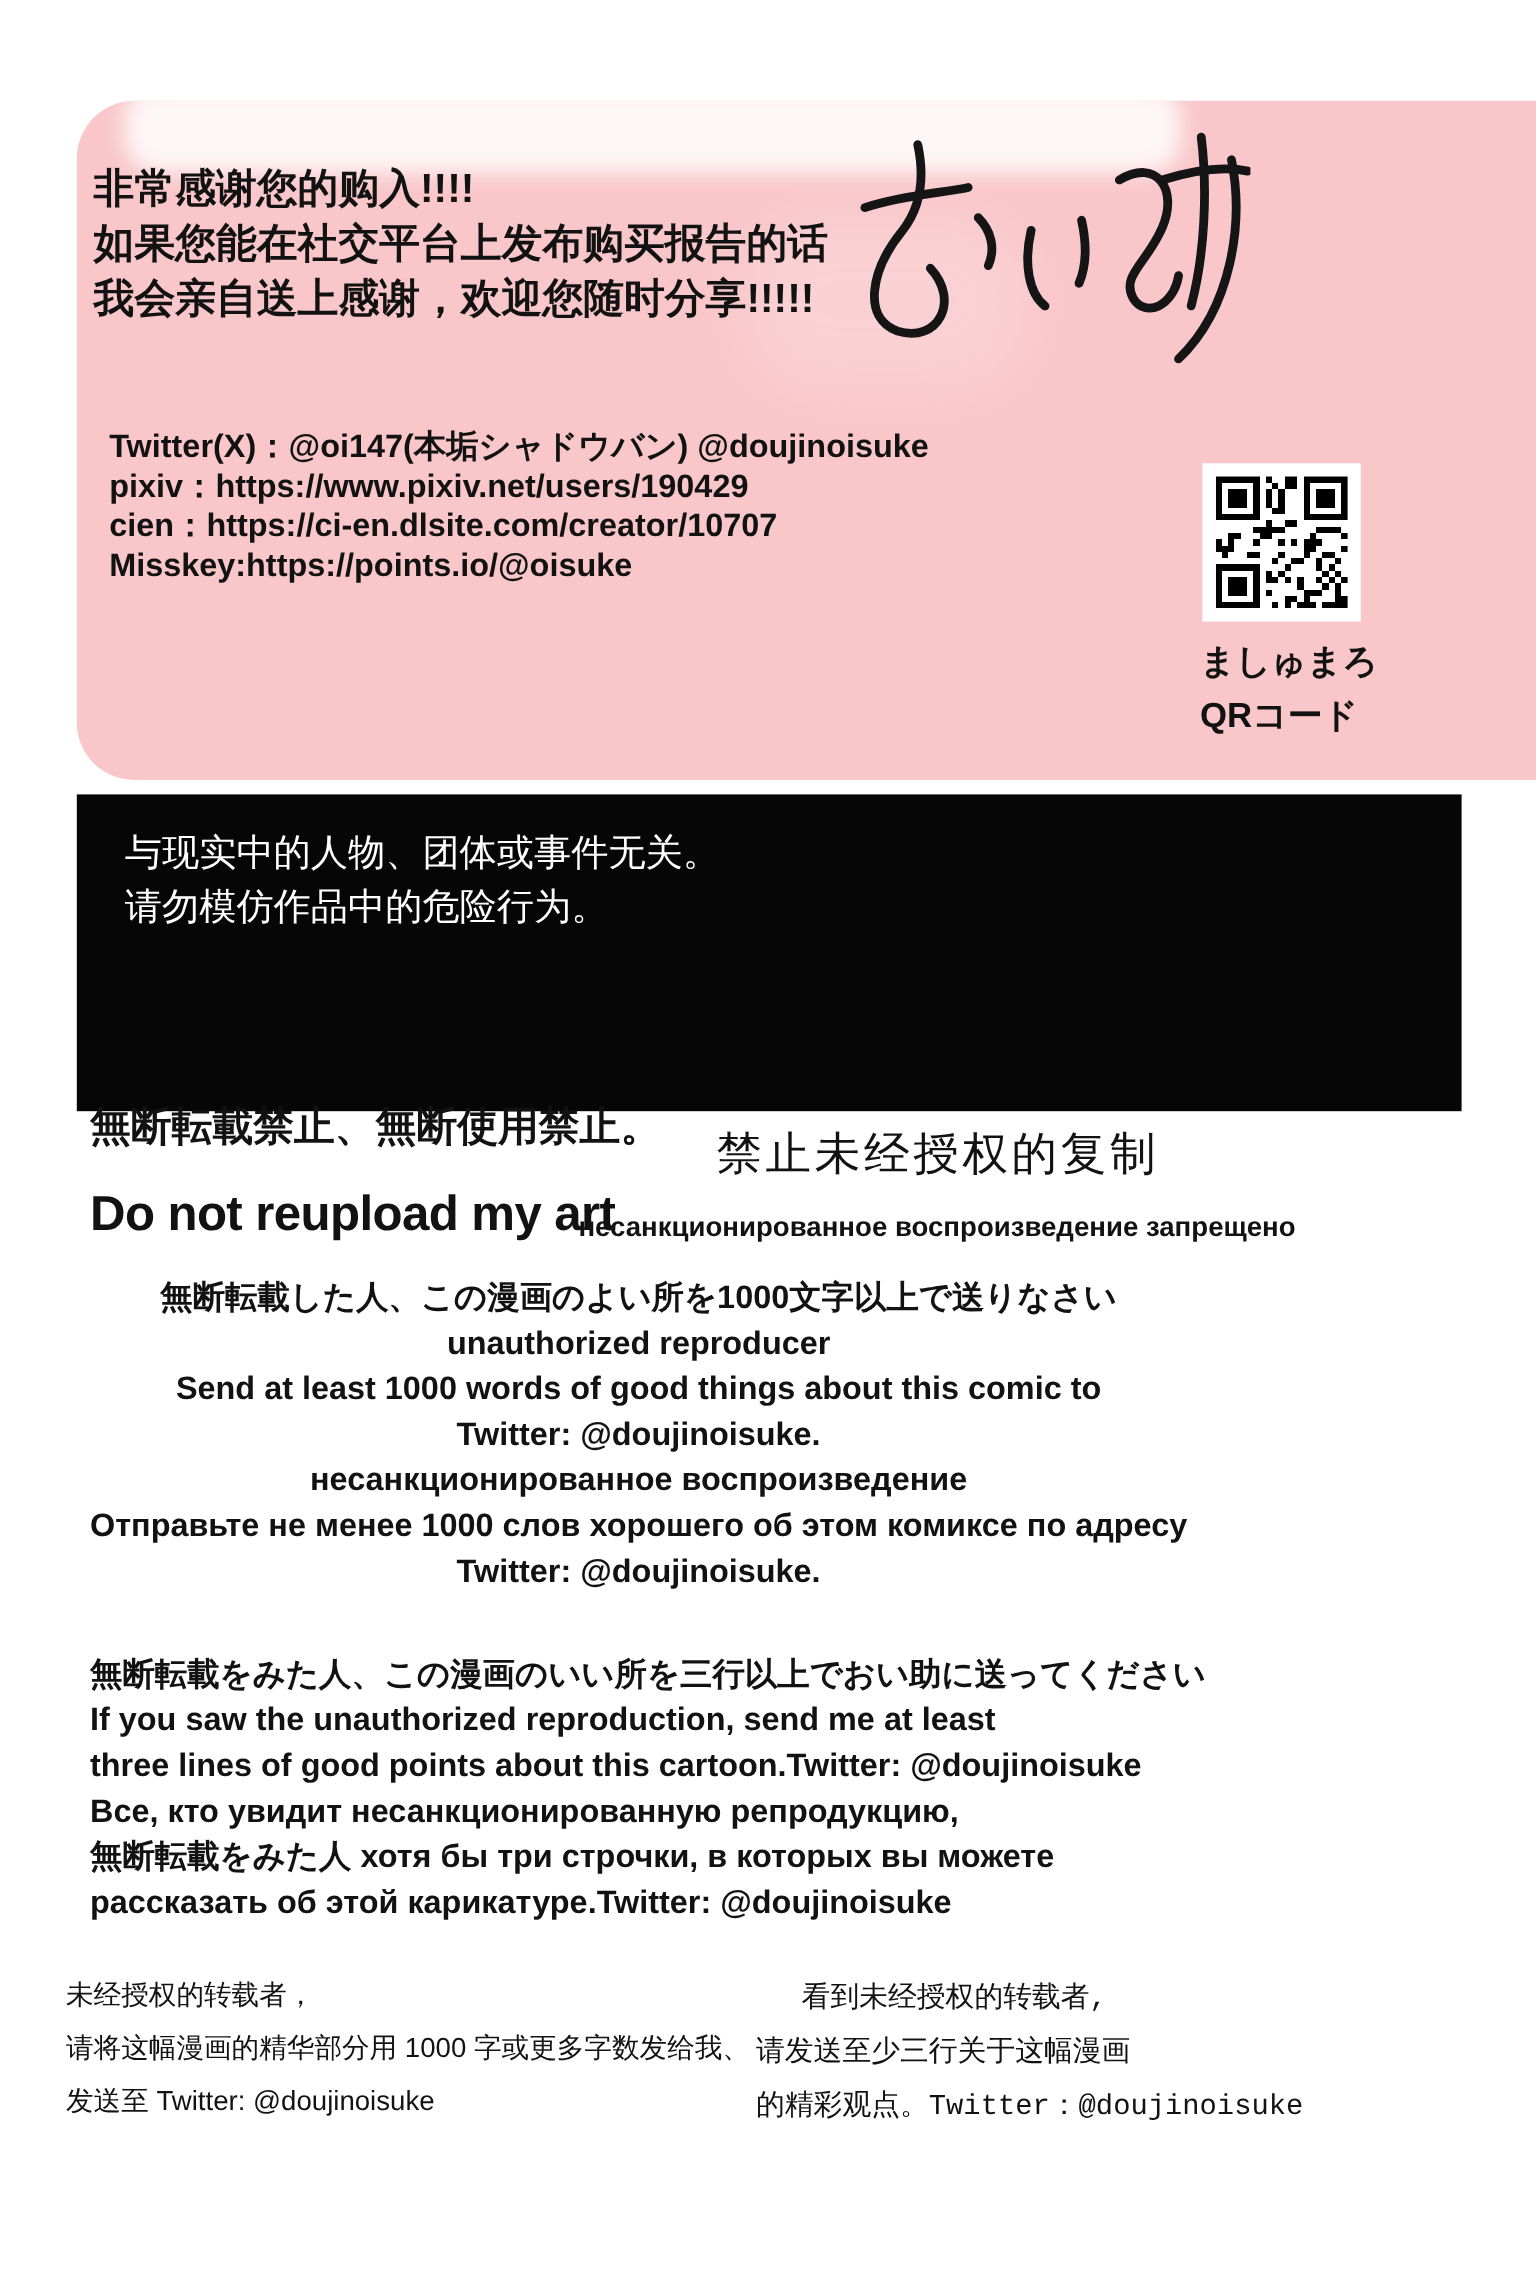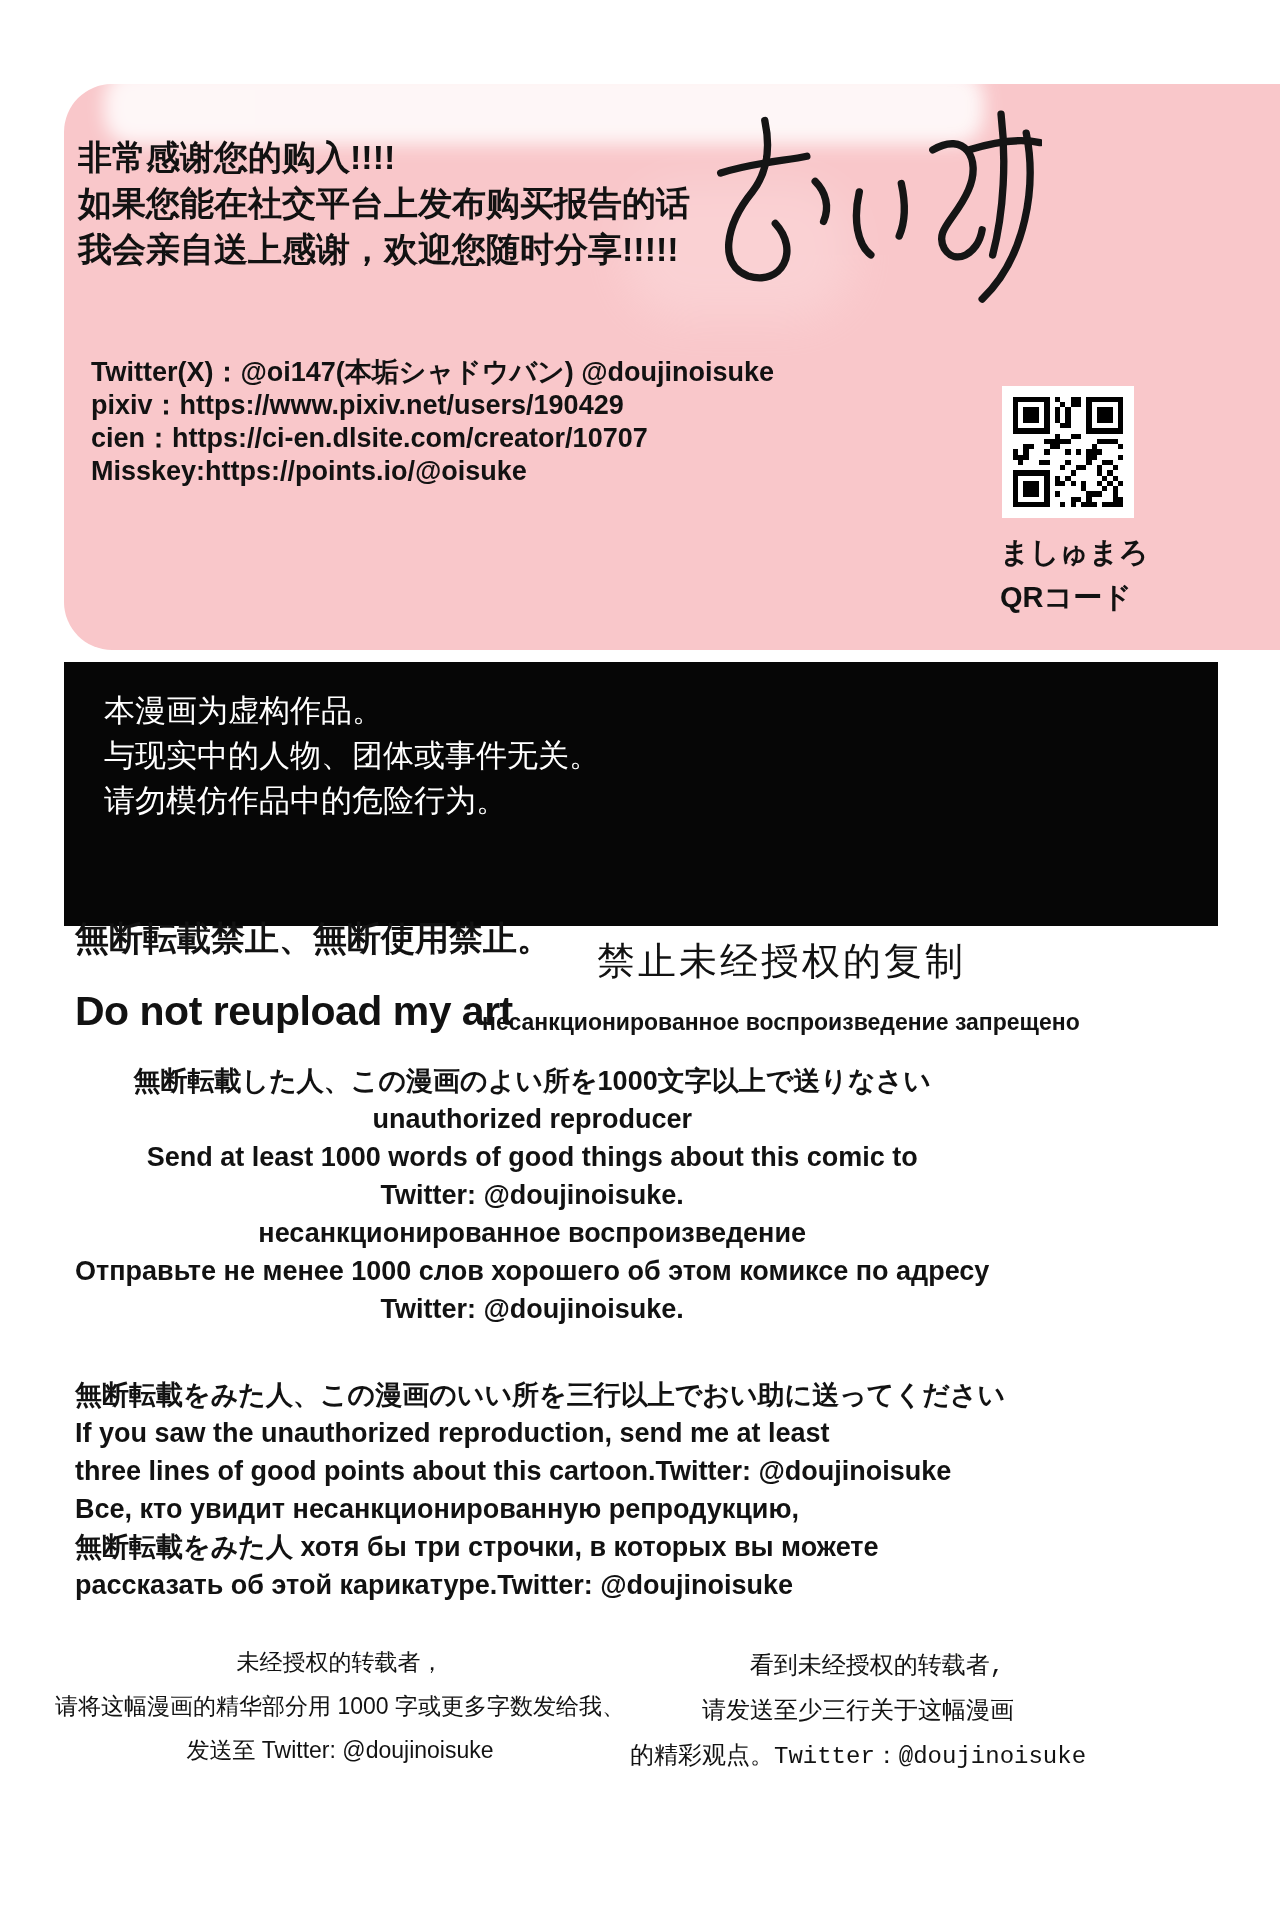--- a/index.html
+++ b/index.html
@@ -38,21 +38,21 @@
   .headline-zh{left:597px;top:936px;font-size:38px;font-weight:400;letter-spacing:3px;white-space:nowrap;}
   .headline-en{left:75px;top:988px;font-size:41px;font-weight:bold;letter-spacing:-0.5px;white-space:nowrap;}
   .headline-ru{left:482px;top:1009px;font-size:23px;font-weight:bold;white-space:nowrap;}
 
   
   .para{font-size:27px;font-weight:600;line-height:38px;white-space:nowrap;}
   .para1{left:75px;top:1062px;text-align:center;}
   .para2{left:75px;top:1376px;}
 
   
-  .footer-col{font-weight:400;white-space:nowrap;text-align:center;}
+  .footer-col{font-weight:400;white-space:nowrap;}
   .footer-left{left:55px;top:1640px;font-size:23px;line-height:44px;}
   .footer-right{left:630px;top:1644px;font-size:24px;line-height:45px;font-family:Liberation Mono, monospace;}
   .footer-right .fl:first-child{padding-left:38px;}
 </style>
 </head>
 <body>
 
 <div>
 
   <section class="abs thanks-card">
@@ -193,21 +193,20 @@
           <rect x="120" y="120" width="6" height="6" fill="#000"></rect>
         </svg>
     </div>
     <div class="qr-label">
       <div>ましゅまろ</div>
       <div>QRコード</div>
     </div>
   </section>
 
   <section class="abs black-banner">
-    <div class="bl">本漫画为虚构作品。</div>
     <div class="bl">与现实中的人物、团体或事件无关。</div>
     <div class="bl">请勿模仿作品中的危险行为。</div>
   </section>
 
   <div class="abs headline-jp">無断転載禁止、無断使用禁止。</div>
   <div class="abs headline-zh">禁止未经授权的复制</div>
   <div class="abs headline-en">Do not reupload my art</div>
   <div class="abs headline-ru">несанкционированное воспроизведение запрещено</div>
 
   <div class="abs para para1">

